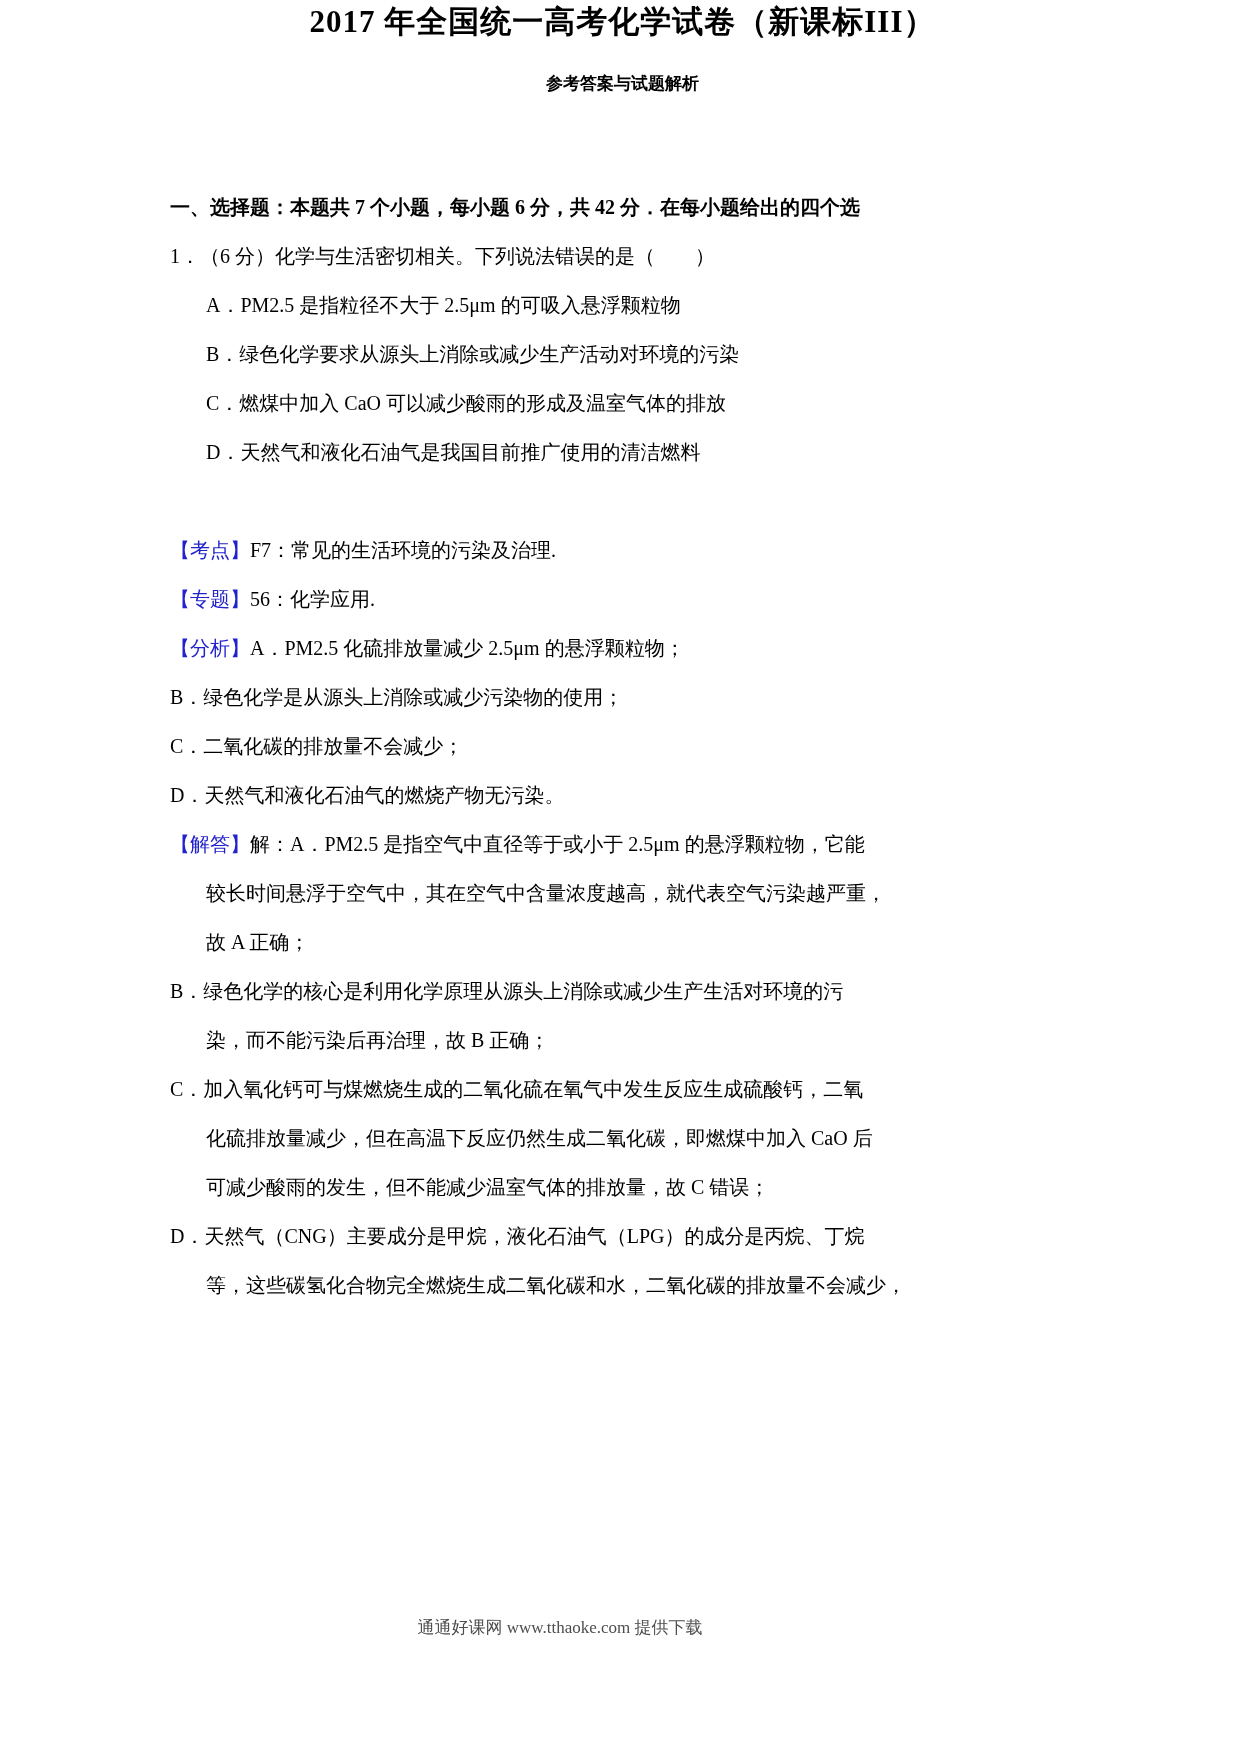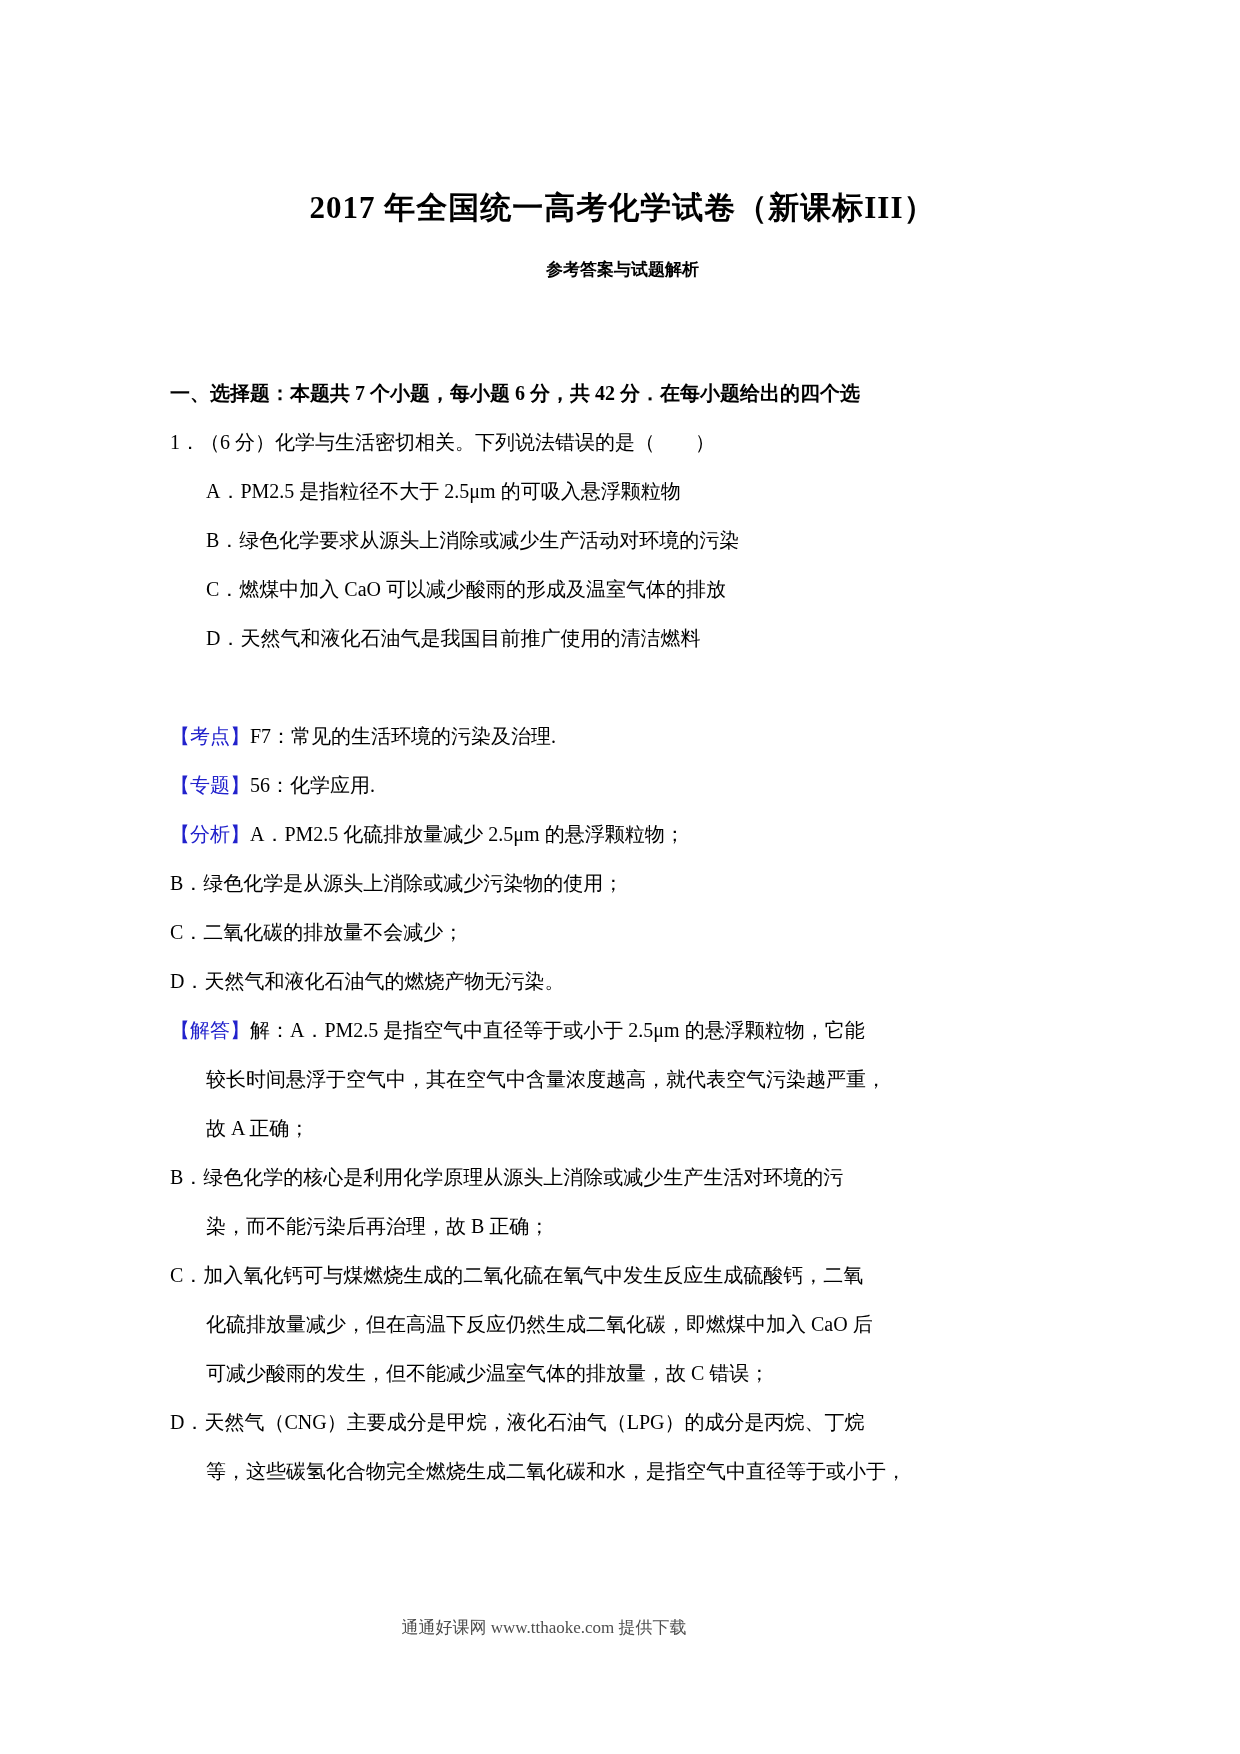--- a/index.html
+++ b/index.html
@@ -12,21 +12,20 @@
     color: #000000;
     overflow: hidden;
   }
   .content {
     position: absolute;
     left: 170px;
     top: 0;
     width: 905px;
   }
   .title {
-    margin-top: 186px;
     text-align: center;
     font-size: 31px;
     font-weight: bold;
     line-height: 44px;
     white-space: nowrap;
     letter-spacing: 1px;
   }
   .subtitle {
     margin-top: 30px;
     text-align: center;
@@ -42,21 +41,21 @@
     height: 49px;
     line-height: 49px;
     white-space: nowrap;
   }
   .b { font-weight: bold; }
   .ind { padding-left: 36px; }
   .gap { height: 49px; }
   .tag { color: var(--tag-blue, #2222CC); }
   .footer {
     position: absolute;
-    left: 0;
+    left: 16px;
     top: 1614px;
     width: 1088px;
     text-align: center;
     font-size: 17px;
     line-height: 28px;
     color: var(--footer-gray, #555555);
   }
 </style>
 </head>
 <body>
@@ -96,19 +95,19 @@
     <div>
       <div class="line"><span class="tag">【解答】</span><span>解：A．PM2.5 是指空气中直径等于或小于 2.5μm 的悬浮颗粒物，它能</span></div>
       <div class="line ind">较长时间悬浮于空气中，其在空气中含量浓度越高，就代表空气污染越严重，</div>
       <div class="line ind">故 A 正确；</div>
       <div class="line">B．绿色化学的核心是利用化学原理从源头上消除或减少生产生活对环境的污</div>
       <div class="line ind">染，而不能污染后再治理，故 B 正确；</div>
       <div class="line">C．加入氧化钙可与煤燃烧生成的二氧化硫在氧气中发生反应生成硫酸钙，二氧</div>
       <div class="line ind">化硫排放量减少，但在高温下反应仍然生成二氧化碳，即燃煤中加入 CaO 后</div>
       <div class="line ind">可减少酸雨的发生，但不能减少温室气体的排放量，故 C 错误；</div>
       <div class="line">D．天然气（CNG）主要成分是甲烷，液化石油气（LPG）的成分是丙烷、丁烷</div>
-      <div class="line ind">等，这些碳氢化合物完全燃烧生成二氧化碳和水，是指空气中直径等于或小于，</div>
+      <div class="line ind">等，这些碳氢化合物完全燃烧生成二氧化碳和水，二氧化碳的排放量不会减少，</div>
     </div>
 
   </div>
 </div>
 
 <div class="footer">通通好课网 www.tthaoke.com 提供下载</div>
 
 </body></html>

